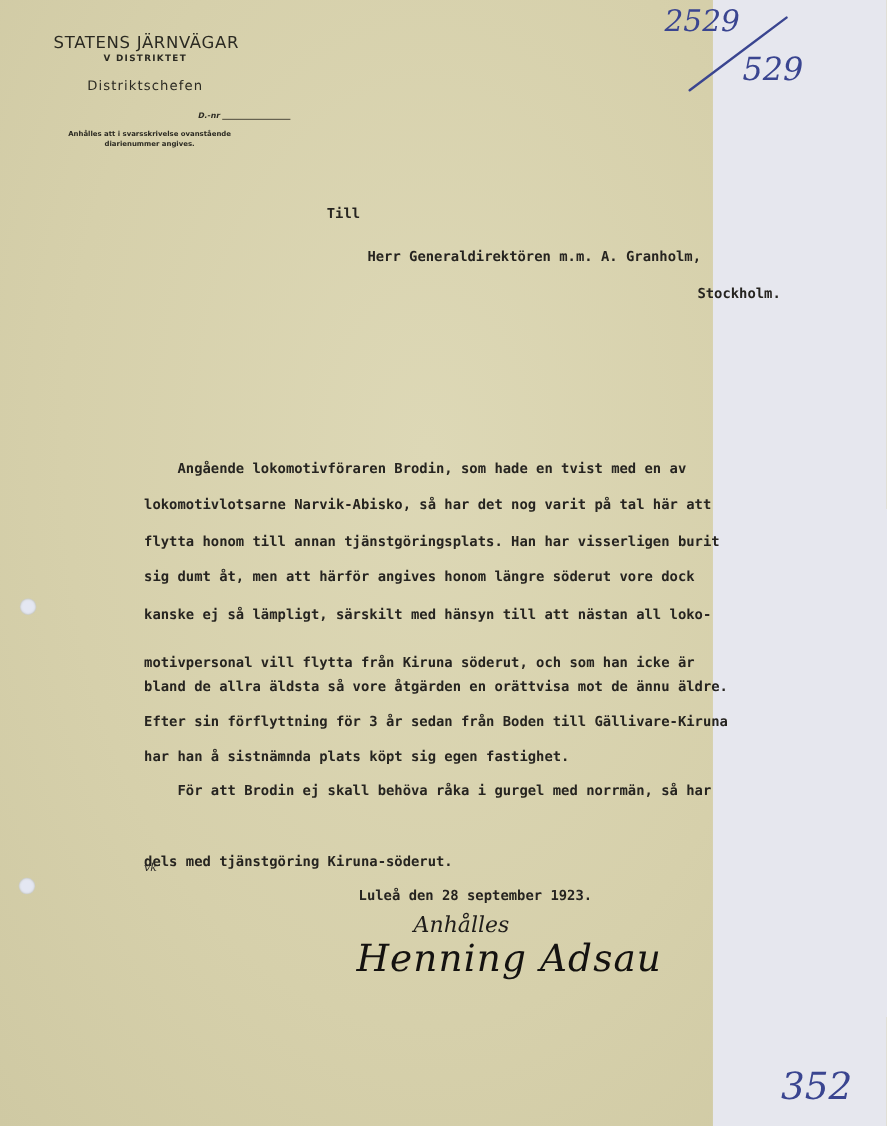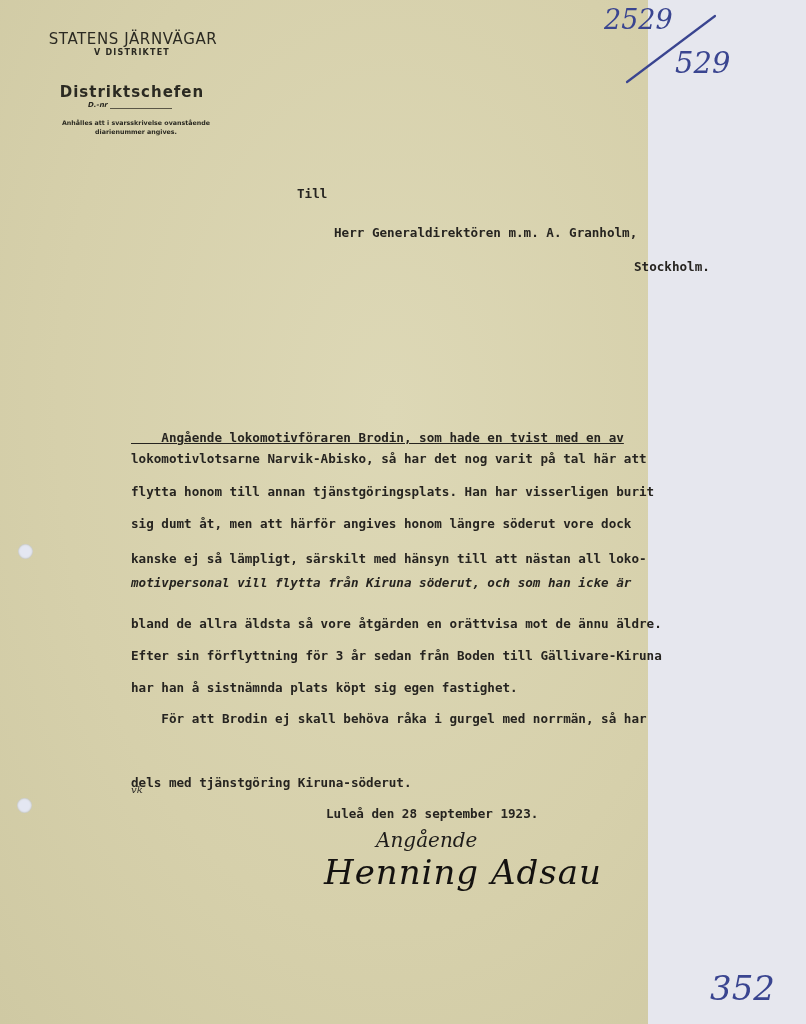--- a/index.html
+++ b/index.html
@@ -14,22 +14,22 @@
       background: #d9d3b0;
       background-image: radial-gradient(ellipse at 60% 40%, #ddd8b6 0%, #d6d0ab 60%, #cfc9a3 100%);
     }
     .letterhead {
       position: absolute; left: 0; top: 30px; width: 264px;
       text-align: center; color: #2b2a22;
       font-family: "DejaVu Sans", sans-serif;
     }
     .lh-title { font-size: 15px; letter-spacing: 0.6px; margin-left: 2px; }
     .lh-district { font-size: 8px; font-weight: bold; letter-spacing: 1.2px; }
-    .lh-chief { font-size: 15px; font-weight: bold; letter-spacing: 1px; margin-top: 26px; }
-    .lh-dnr { font-size: 7px; font-style: italic; font-weight: bold; margin-left: 40px; text-align: left; padding-left: 48px; }
+    .lh-chief { font-size: 12px; font-weight: normal; letter-spacing: 1px; margin-top: 14px; }
+    .lh-dnr { font-size: 7px; font-style: italic; font-weight: bold; margin-top: 16px; margin-left: 40px; text-align: right; padding-left: 48px; }
     .lh-dnr .line { display: inline-block; width: 62px; border-bottom: 1px solid #5a5646; vertical-align: bottom; margin-left: 2px; }
     .lh-note { font-size: 6.3px; font-weight: bold; margin-top: 9px; line-height: 9px; padding-left: 8px; }
 
     .hand {
       position: absolute; font-family: "DejaVu Serif", serif; font-style: italic;
       color: #3a4590;
     }
     .ref-top { left: 604px; top: 4px; font-size: 27px; }
     .ref-bottom { left: 675px; top: 46px; font-size: 29px; }
     .ref-slash { position: absolute; left: 625px; top: 14px; width: 0; height: 0; }
@@ -87,36 +87,36 @@
     <svg width="100" height="72" viewBox="0 0 100 72">
         <path d="M2 68 L90 2" stroke="#3a4590" stroke-width="2.2" fill="none" stroke-linecap="round"></path>
       </svg>
   </div>
   <div class="hand ref-bottom">529</div>
 
   <div class="typed till">Till</div>
   <div class="typed addressee">Herr Generaldirektören m.m. A. Granholm,</div>
   <div class="typed city">Stockholm.</div>
 
-  <div class="typed body-line" style="top:430px; white-space:pre;text-decoration:underline;">    Angående lokomotivföraren Brodin, som hade en tvist med en av</div>
+  <div class="typed body-line" style="top:418px; white-space:pre;">    Angående lokomotivföraren Brodin, som hade en tvist med en av</div>
   <div class="typed body-line" style="top:451px;">lokomotivlotsarne Narvik-Abisko, så har det nog varit på tal här att</div>
   <div class="typed body-line" style="top:484px;">flytta honom till annan tjänstgöringsplats. Han har visserligen burit</div>
   <div class="typed body-line" style="top:516px;">sig dumt åt, men att härför angives honom längre söderut vore dock</div>
   <div class="typed body-line" style="top:551px;">kanske ej så lämpligt, särskilt med hänsyn till att nästan all loko-</div>
-  <div class="typed body-line" style="top:575px;font-style:italic;">motivpersonal vill flytta från Kiruna söderut, och som han icke är</div>
+  <div class="typed body-line" style="top:594px;">motivpersonal vill flytta från Kiruna söderut, och som han icke är</div>
   <div class="typed body-line" style="top:616px;">bland de allra äldsta så vore åtgärden en orättvisa mot de ännu äldre.</div>
   <div class="typed body-line" style="top:648px;">Efter sin förflyttning för 3 år sedan från Boden till Gällivare-Kiruna</div>
   <div class="typed body-line" style="top:680px;">har han å sistnämnda plats köpt sig egen fastighet.</div>
   <div class="typed body-line" style="top:711px; white-space:pre;">    För att Brodin ej skall behöva råka i gurgel med norrmän, så har</div>
   <div class="typed body-line" style="top:775px;">dels med tjänstgöring Kiruna-söderut.</div>
 
   <div class="hand marginal">vk</div>
 
   <div class="typed dateline">Luleå den 28 september 1923.</div>
 
-  <div class="closing">Angående</div>
+  <div class="closing">Anhålles</div>
   <div class="signature">Henning Adsau</div>
 
   <div class="hand page-num">352</div>
 
   <div class="punch" style="left:18px; top:544px;"></div>
   <div class="punch" style="left:17px; top:798px;"></div>
 </div>
 
 </body></html>

